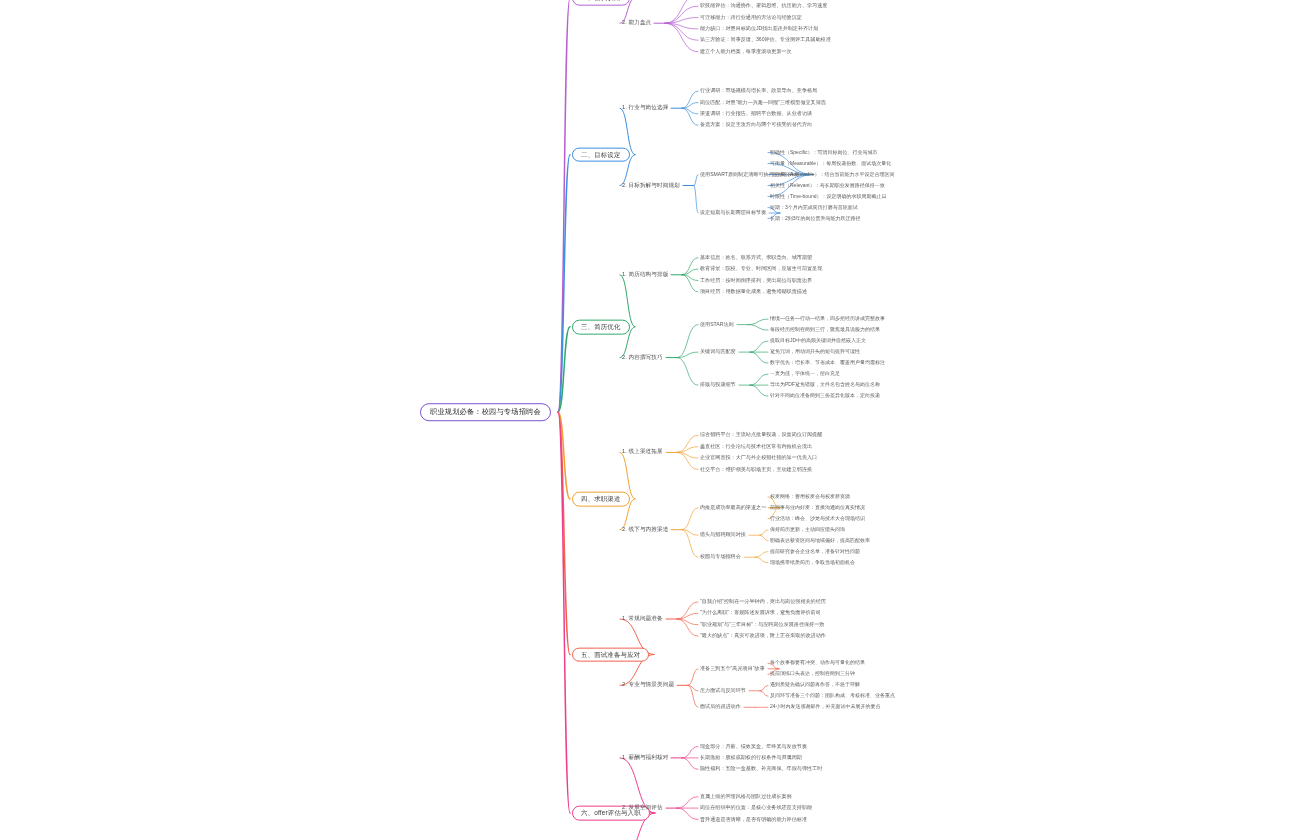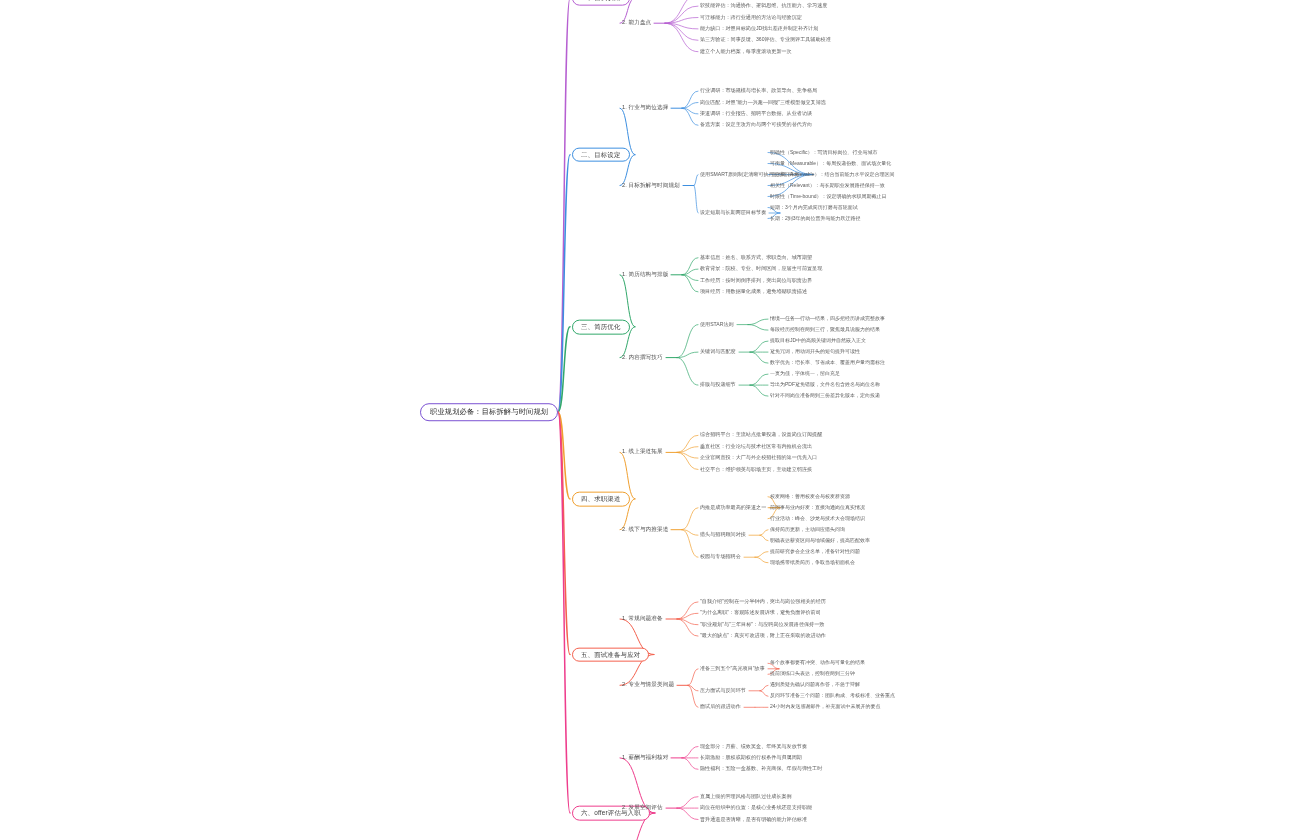--- a/index.html
+++ b/index.html
@@ -186,21 +186,21 @@
       <path d="M 655 813 C 635.75 813, 639.25 863.2, 620 863.2" fill="none" stroke="#ee3d8c" stroke-width="1" stroke-linecap="round"></path>
       <path d="M 671 863.2 L 682 863.2" fill="none" stroke="#ee3d8c" stroke-width="1" stroke-linecap="round"></path>
       <path d="M 682 863.2 C 690.8 863.2, 689.2 863.2, 698 863.2" fill="none" stroke="#ee3d8c" stroke-width="0.7" stroke-linecap="round"></path>
       <path d="M 800 863.2 L 811 863.2" fill="none" stroke="#ee3d8c" stroke-width="0.7" stroke-linecap="round"></path>
       <path d="M 811 863.2 C 787.35 863.2, 791.65 846.7, 768 846.7" fill="none" stroke="#ee3d8c" stroke-width="0.7" stroke-linecap="round"></path>
       <path d="M 811 863.2 C 787.35 863.2, 791.65 857.7, 768 857.7" fill="none" stroke="#ee3d8c" stroke-width="0.7" stroke-linecap="round"></path>
       <path d="M 811 863.2 C 787.35 863.2, 791.65 868.7, 768 868.7" fill="none" stroke="#ee3d8c" stroke-width="0.7" stroke-linecap="round"></path>
       <path d="M 811 863.2 C 787.35 863.2, 791.65 879.7, 768 879.7" fill="none" stroke="#ee3d8c" stroke-width="0.7" stroke-linecap="round"></path>
     </svg>
   <div id="node-layer">
-      <div class="node root" style="left: 420px; top: 412px;"><span class="txt">职业规划必备：目标拆解与时间规划</span></div>
+      <div class="node root" style="left: 420px; top: 412px;"><span class="txt">职业规划必备：校园与专场招聘会</span></div>
       <div class="node lvl1" style="left: 572px; top: -1.9px; color: rgb(182, 95, 209); border-color: rgb(182, 95, 209);"><span class="txt">一、自我认知</span></div>
       <div class="node lvl2" style="left: 622px; top: 23.2px;"><span class="txt">2. 能力盘点</span></div>
       <div class="node lvl3" style="left: 700px; top: 6.1px;"><span class="txt">软技能评估：沟通协作、逻辑思维、抗压能力、学习速度</span></div>
       <div class="node lvl3" style="left: 700px; top: 17.5px;"><span class="txt">可迁移能力：跨行业通用的方法论与经验沉淀</span></div>
       <div class="node lvl3" style="left: 700px; top: 28.9px;"><span class="txt">能力缺口：对照目标岗位JD找出差距并制定补齐计划</span></div>
       <div class="node lvl3" style="left: 700px; top: 40.3px;"><span class="txt">第三方验证：同事反馈、360评估、专业测评工具辅助校准</span></div>
       <div class="node lvl3" style="left: 700px; top: 51.7px;"><span class="txt">建立个人能力档案，每季度滚动更新一次</span></div>
       <div class="node lvl1" style="left: 572px; top: 154.7px; color: rgb(61, 143, 224); border-color: rgb(61, 143, 224);"><span class="txt">二、目标设定</span></div>
       <div class="node lvl2" style="left: 622px; top: 108.2px;"><span class="txt">1. 行业与岗位选择</span></div>
       <div class="node lvl3" style="left: 700px; top: 91.1px;"><span class="txt">行业调研：市场规模与增长率、政策导向、竞争格局</span></div>

